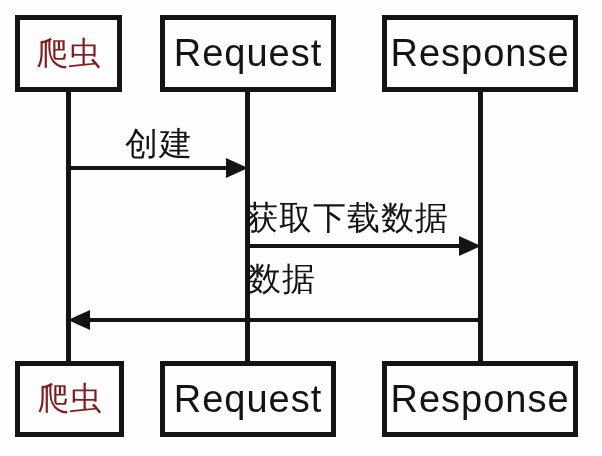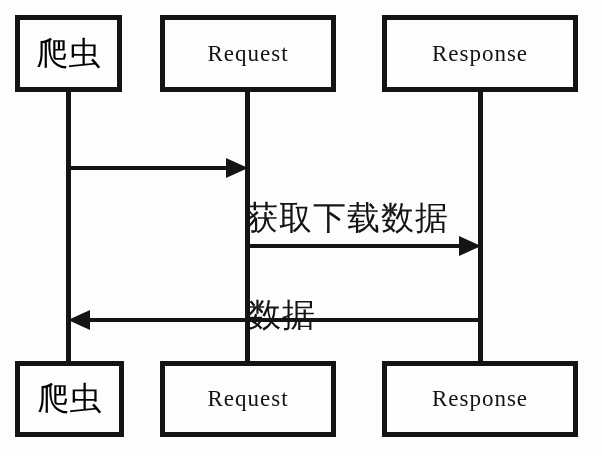--- a/index.html
+++ b/index.html
@@ -21,31 +21,31 @@
     position: absolute;
     box-sizing: border-box;
     border: 5px solid #141414;
     background: #fdfdfd;
     display: flex;
     align-items: center;
     justify-content: center;
     z-index: 2;
   }
   .mono-label {
-    font-family: Liberation Serif, serif;
-    font-size: 23px;
+    font-family: Liberation Sans, sans-serif;
+    font-size: 38px;
     letter-spacing: 1px;
     color: #141414;
     white-space: nowrap;
     text-align: right;
   }
   .cjk-label {
     font-family: "DejaVu Sans", sans-serif;
     font-size: 32px;
-    color: #000000;
+    color: #7f1d1d;
     white-space: nowrap;
   }
   .b-crawler-top  { left: 15px;  top: 15px;  width: 107px; height: 77px; }
   .b-request-top  { left: 160px; top: 15px;  width: 176px; height: 77px; }
   .b-response-top { left: 382px; top: 15px;  width: 196px; height: 77px; }
   .b-crawler-bot  { left: 15px;  top: 361px; width: 109px; height: 76px; }
   .b-request-bot  { left: 160px; top: 361px; width: 176px; height: 76px; }
   .b-response-bot { left: 382px; top: 361px; width: 196px; height: 76px; }
 
   
@@ -92,41 +92,42 @@
     font-family: "DejaVu Sans", sans-serif;
     font-size: 33px;
     letter-spacing: 1px;
     color: #141414;
     white-space: nowrap;
     transform: translateX(-50%);
     z-index: 4;
   }
   .m1-label { left: 159px; top: 122px; }
   .m2-label { left: 347px; top: 196px; }
-  .m3-label { left: 282px; top: 293px; }
+  .m3-label { left: 282px; top: 257px; }
 </style>
 </head>
 <body>
 
 <div class="canvas">
 
   <div class="abox b-crawler-top">
     <span class="cjk-label">爬虫</span>
   </div>
   <div class="abox b-request-top">
     <span class="mono-label">Request</span>
   </div>
   <div class="abox b-response-top">
     <span class="mono-label">Response</span>
   </div>
 
   <div class="lifeline l-crawler"></div>
   <div class="lifeline l-request"></div>
   <div class="lifeline l-response"></div>
 
+  <div class="msg-label m1-label">创建</div>
   <div class="msg-line m1-line"></div>
   <div class="arrowhead right m1-head"></div>
 
   <div class="msg-label m2-label">获取下载数据</div>
   <div class="msg-line m2-line"></div>
   <div class="arrowhead right m2-head"></div>
 
   <div class="msg-label m3-label">数据</div>
   <div class="msg-line m3-line"></div>
   <div class="arrowhead left m3-head"></div>

